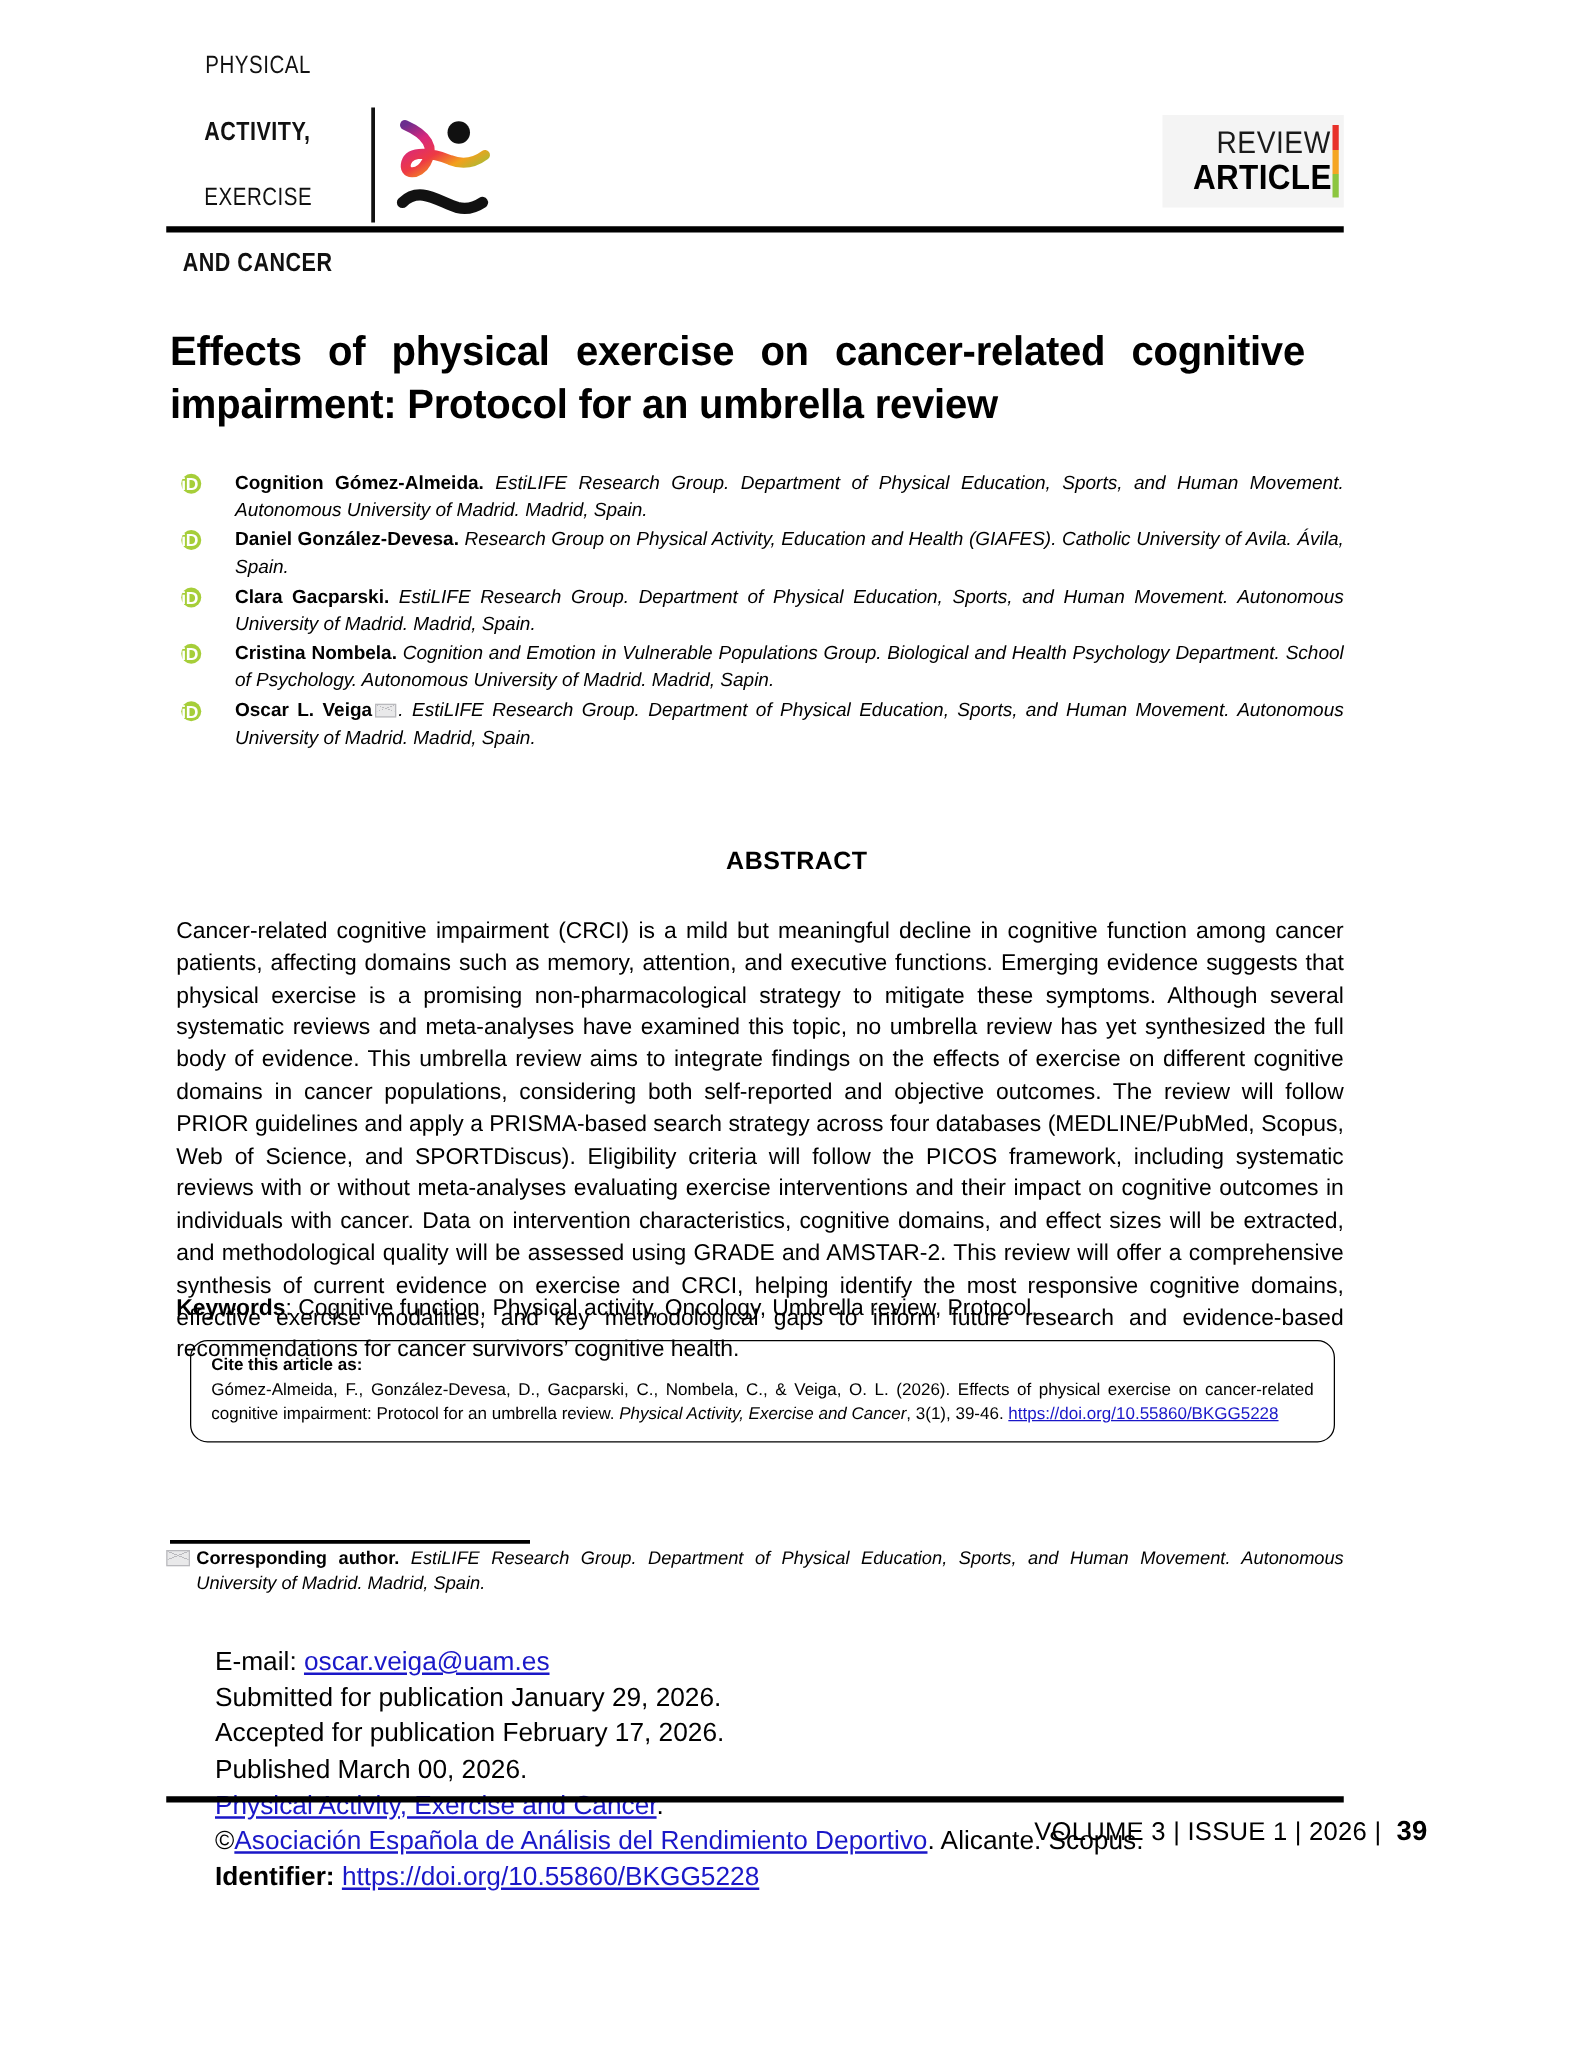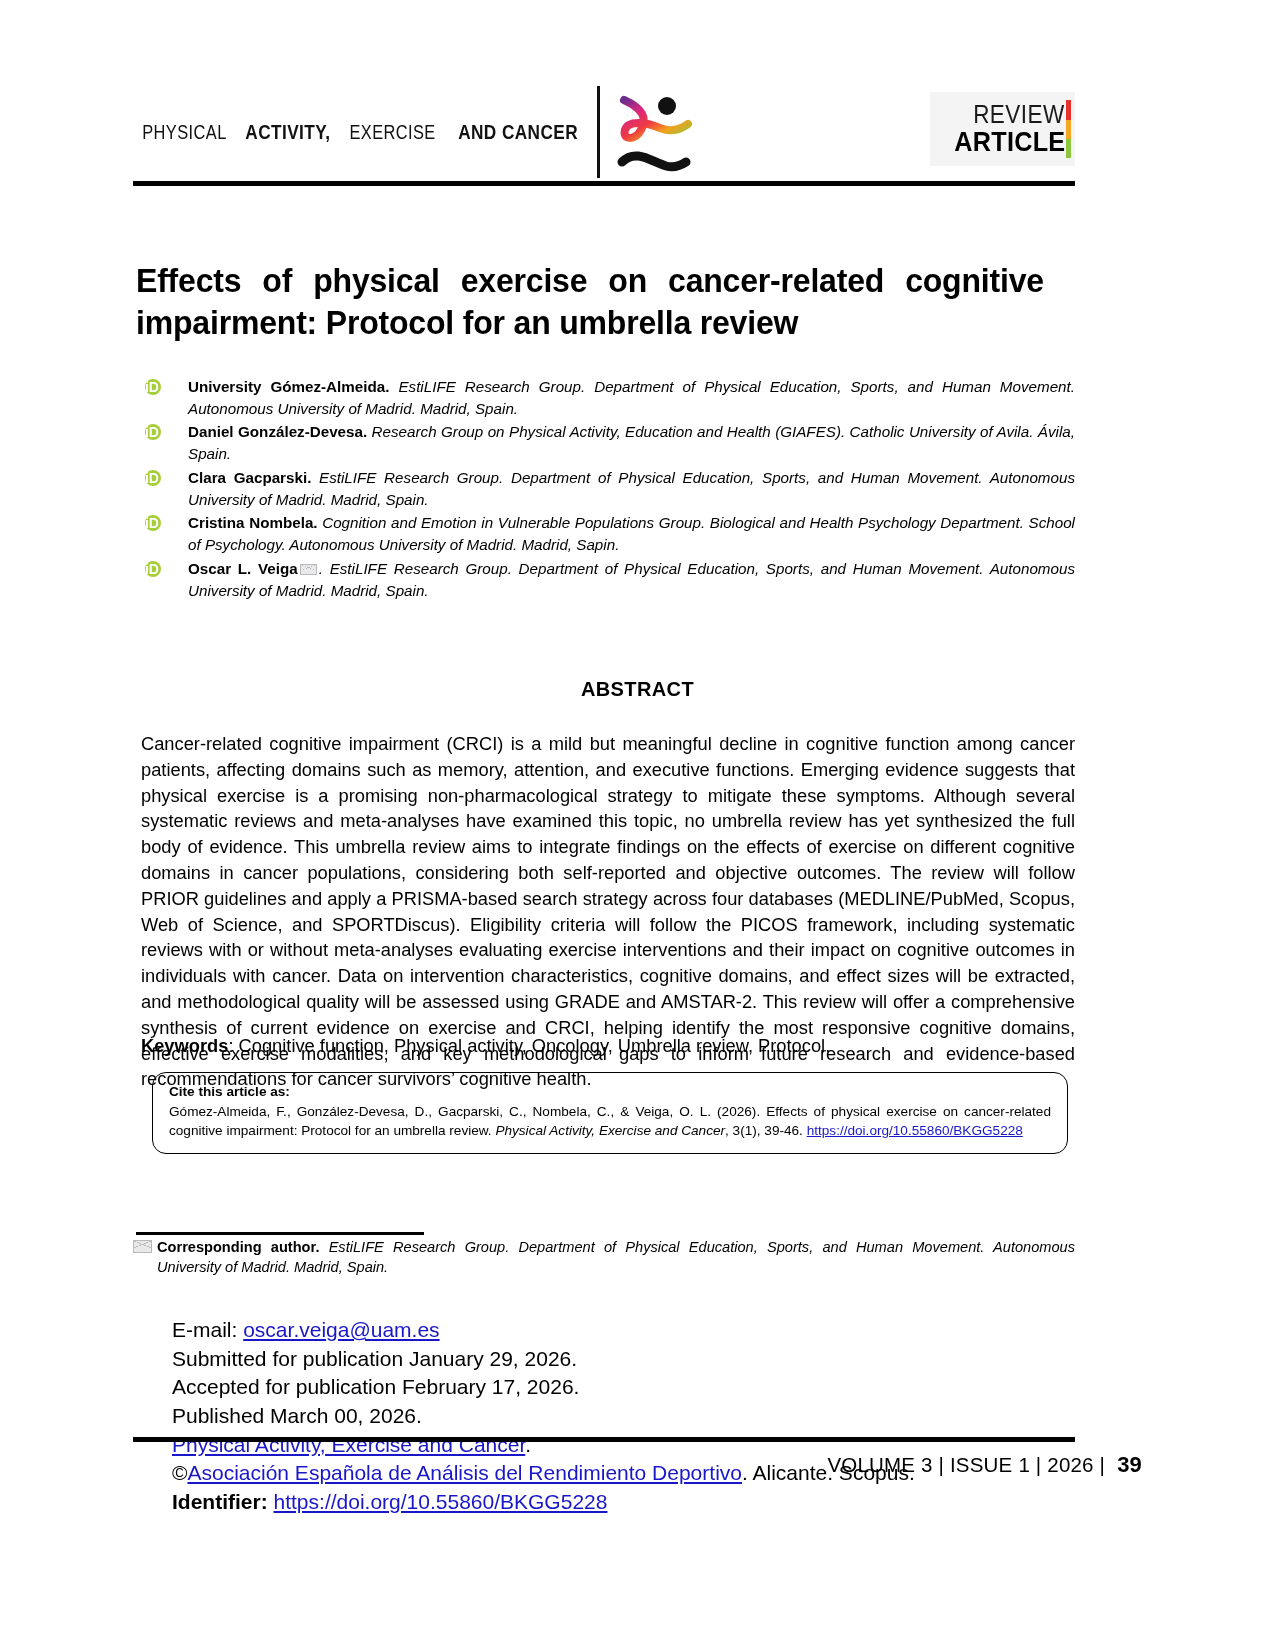--- a/index.html
+++ b/index.html
@@ -32,26 +32,27 @@
   .logo-block {
     position: absolute;
     left: 0;
     top: 0;
     display: flex;
     align-items: stretch;
     height: 92px;
   }
   .logo-words {
     display: flex;
-    flex-direction: row;
+    flex-direction: column;
     justify-content: center;
     align-items: center;
-    padding-right: 6px;
+    padding-right: 18px;
     border-right: 3px solid #111;
     line-height: 1.02;
+    gap: 32px;
   }
   .logo-words span {
     display: block;
     text-align: center;
     font-family: "Liberation Sans Narrow", "Liberation Sans", sans-serif;
     letter-spacing: 0.5px;
     color: #111;
     transform: scaleX(0.82);
   }
   .lw1 { font-size: 20px; font-weight: 400; }
@@ -369,21 +370,21 @@
       <div class="badge-l2">ARTICLE</div>
     </div>
   </div>
   <div class="rule-top"></div>
 
   <h1 class="title">Effects of physical exercise on cancer-related cognitive impairment: Protocol for an umbrella review</h1>
 
   <div class="authors">
 
     <div class="author-row">
-      <span class="orcid">iD</span><span class="aname">University Gómez-Almeida.</span> <span class="aaff">EstiLIFE Research Group. Department of Physical Education, Sports, and Human Movement. Autonomous University of Madrid. Madrid, Spain.</span>
+      <span class="orcid">iD</span><span class="aname">Cognition Gómez-Almeida.</span> <span class="aaff">EstiLIFE Research Group. Department of Physical Education, Sports, and Human Movement. Autonomous University of Madrid. Madrid, Spain.</span>
     </div>
 
     <div class="author-row">
       <span class="orcid">iD</span><span class="aname">Daniel González-Devesa.</span> <span class="aaff">Research Group on Physical Activity, Education and Health (GIAFES). Catholic University of Avila. Ávila, Spain.</span>
     </div>
 
     <div class="author-row">
       <span class="orcid">iD</span><span class="aname">Clara Gacparski.</span> <span class="aaff">EstiLIFE Research Group. Department of Physical Education, Sports, and Human Movement. Autonomous University of Madrid. Madrid, Spain.</span>
     </div>
 

